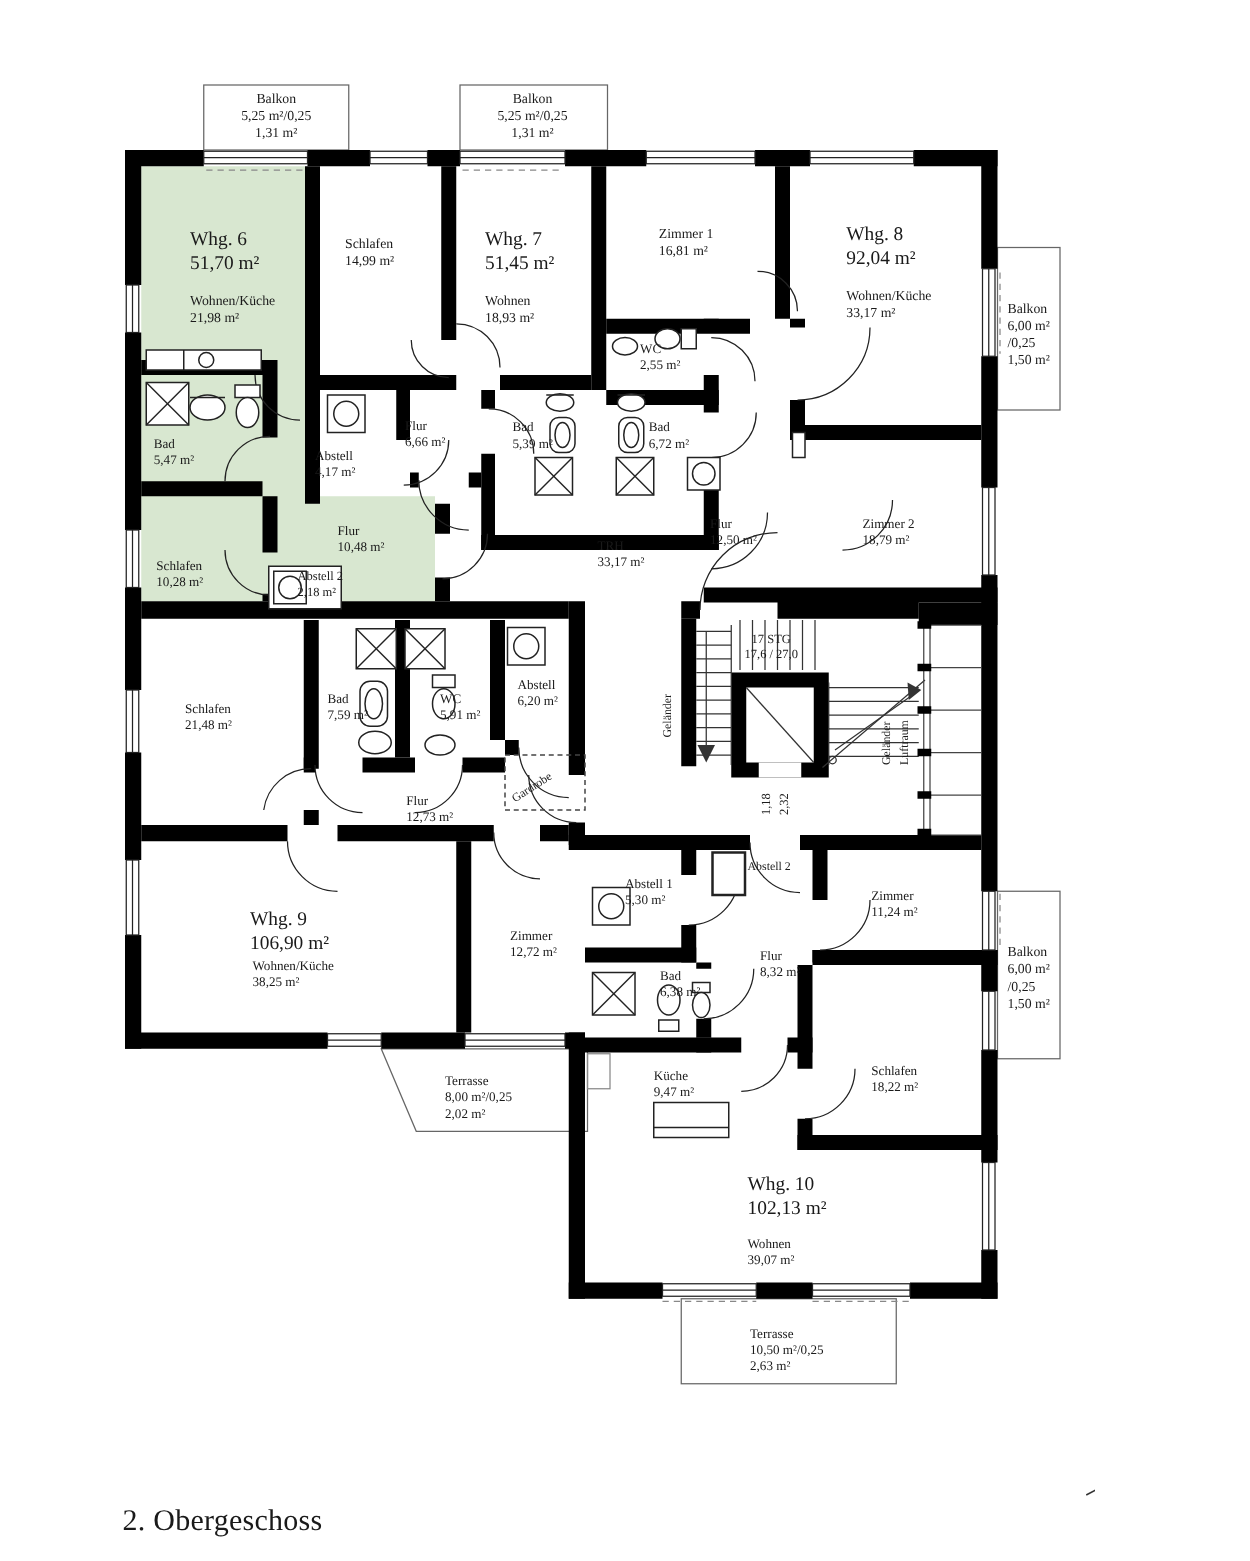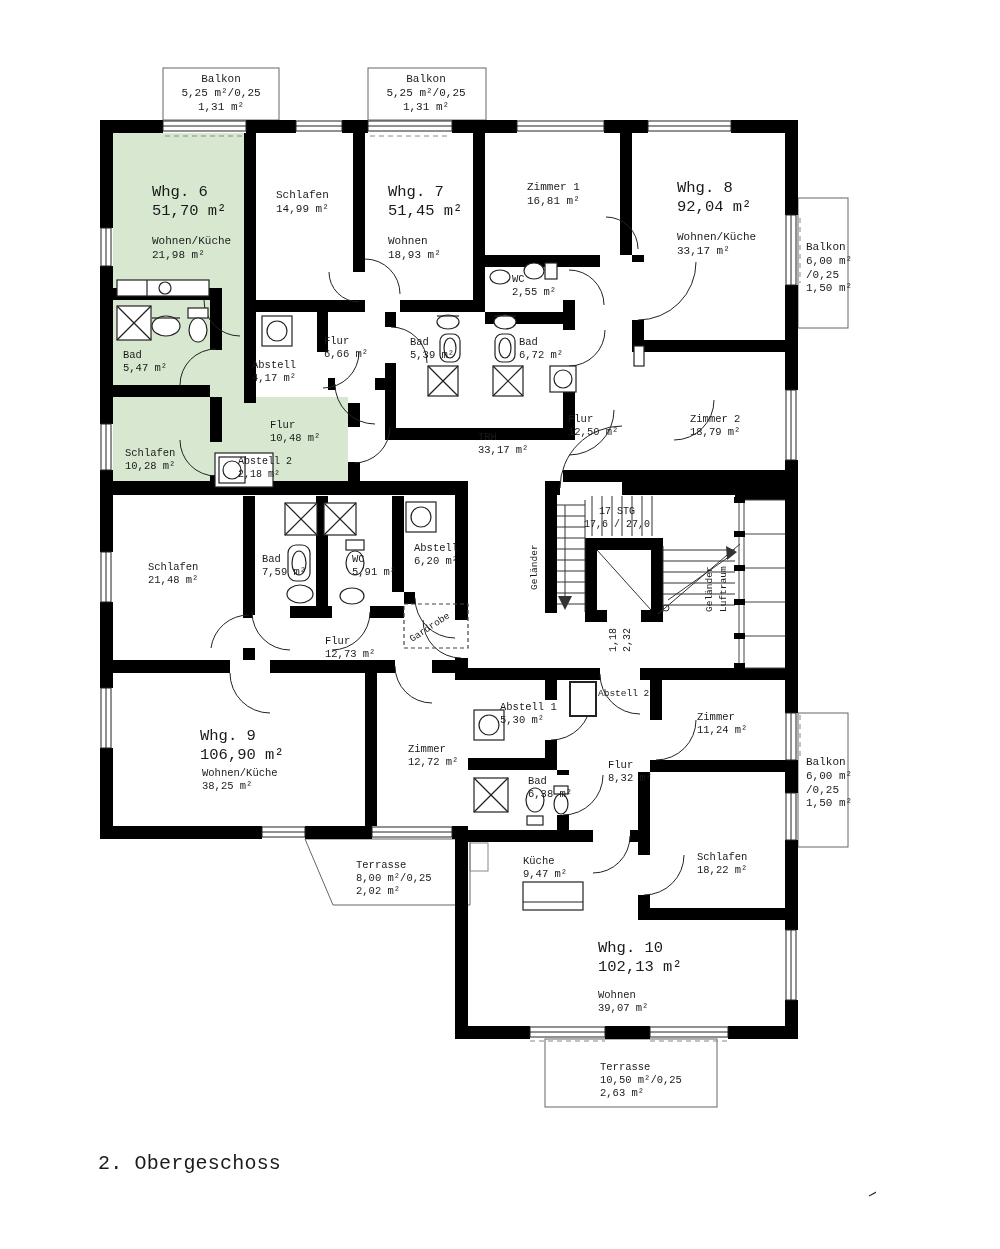--- a/index.html
+++ b/index.html
@@ -1,19 +1,19 @@
 <!DOCTYPE html>
 <html><head>
 <meta charset="utf-8">
 <style>
   html,body{margin:0;padding:0;background:#fff;}
   .canvas{position:relative;width:876px;height:1249px;background:#ffffff;
-          font-family:Liberation Mono, monospace;overflow:hidden;}
+          font-family:Liberation Serif, serif;overflow:hidden;}
   svg{position:absolute;left:0;top:0;}
-  .plan-title{position:absolute;left:98px;top:1152px;font-size:20px;color:#1a1a1a;
+  .plan-title{position:absolute;left:98px;top:1204px;font-size:24px;color:#1a1a1a;
               letter-spacing:0.2px;}
   text{fill:#1a1a1a;}
 </style>
 </head>
 <body>
 
 <div class="canvas">
 
 <svg width="1000" height="1249" viewBox="0 0 1000 1249">
 

